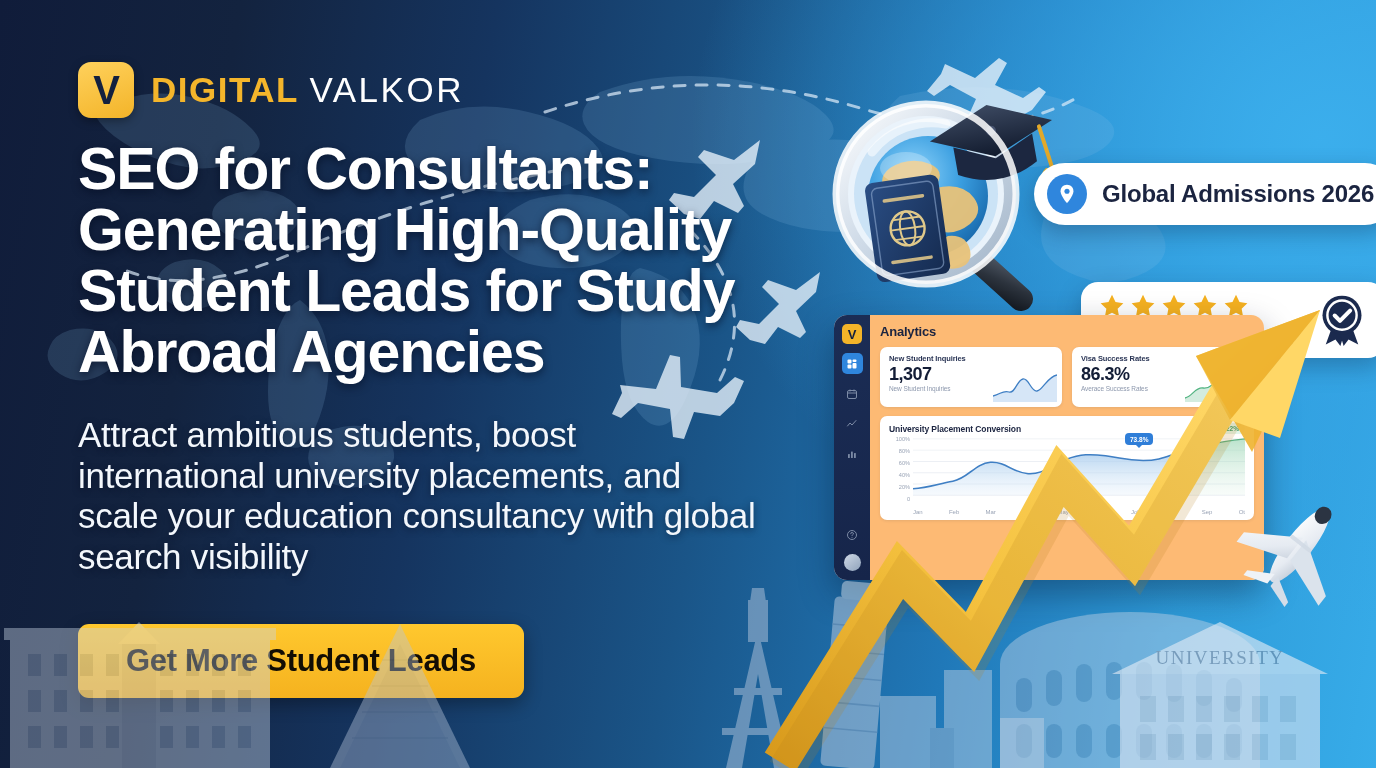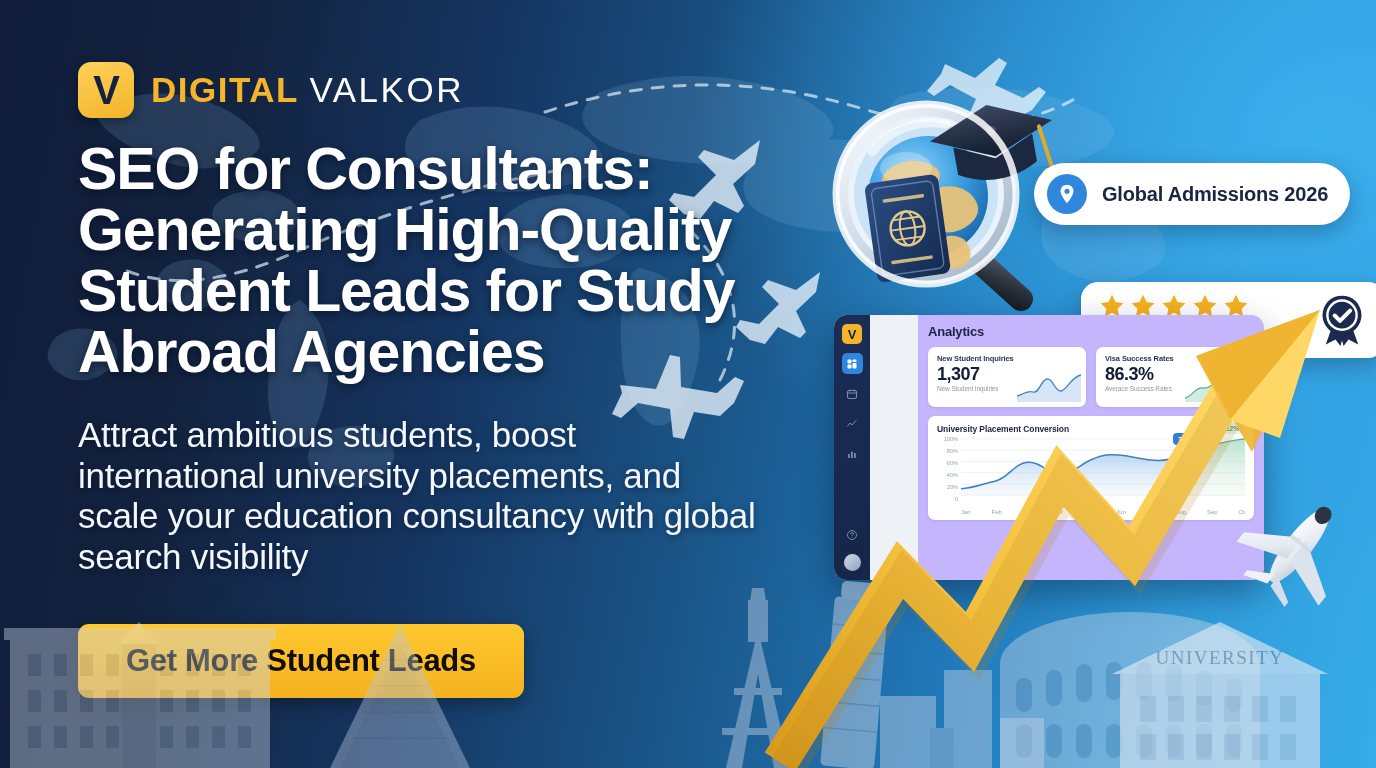--- a/index.html
+++ b/index.html
@@ -70,21 +70,21 @@
   .pill-location {
     position:absolute; left:1034px; top:163px;
     display:flex; align-items:center; gap:15px;
     background:#fff; border-radius:34px; padding:11px 22px 11px 13px;
     box-shadow:0 8px 22px rgba(6,30,62,.30);
   }
   .pin-circle {
     width:40px; height:40px; border-radius:50%;
     background:#2f86dd; display:flex; align-items:center; justify-content:center; flex:0 0 auto;
   }
-  .pill-location .label { font-size:20px; font-weight:bold; color:#1b2440; white-space:nowrap; letter-spacing:-.2px; }
+  .pill-location .label { font-size:24px; font-weight:bold; color:#1b2440; white-space:nowrap; letter-spacing:-.2px; }
 
   
   .badge-trust {
     position:absolute; left:1081px; top:282px;
     background:#fff; border-radius:17px; padding:11px 17px 12px 17px;
     box-shadow:0 9px 24px rgba(6,30,62,.30);
     display:flex; align-items:center; gap:14px;
   }
   .badge-trust .col { display:flex; flex-direction:column; gap:2px; }
   .stars { display:flex; gap:3px; }
@@ -105,21 +105,21 @@
   .dash-side .sp { flex:1; }
   .side-logo {
     width:20px; height:20px; border-radius:5px; background:#f3b429;
     display:flex; align-items:center; justify-content:center;
     font-size:13px; font-weight:bold; color:#13203f; line-height:1;
   }
   .side-ico { width:21px; height:21px; border-radius:5px; display:flex; align-items:center; justify-content:center; opacity:.55; }
   .side-ico.active { background:#2f86dd; opacity:1; }
   .side-ava { width:17px; height:17px; border-radius:50%; background:linear-gradient(140deg,#cfd9e6,#8fa2bb); }
 
-  .dash-main { flex:1; background:#c4b5fd; padding:9px 10px; position:relative;margin-left:48px; }
+  .dash-main { flex:1; background:#fdba74; padding:9px 10px; position:relative; }
   .dash-title { font-size:13px; font-weight:bold; color:#1b2440; margin-bottom:8px; letter-spacing:-.2px; }
   .kpi-row { display:flex; gap:10px; }
   .kpi {
     flex:1; background:#fff; border-radius:7px; padding:7px 9px 20px 9px;
     box-shadow:0 1px 3px rgba(20,40,70,.10);
     position:relative; overflow:hidden; height:60px;
   }
   .kpi .k-title { font-size:7.5px; font-weight:bold; color:#2a3555; letter-spacing:-.1px; }
   .kpi .k-val { font-size:18px; font-weight:bold; color:#131d36; line-height:1.15; margin-top:1px; letter-spacing:-.5px; }
   .kpi .k-sub { font-size:6.5px; color:#8d98ad; letter-spacing:-.1px; }

